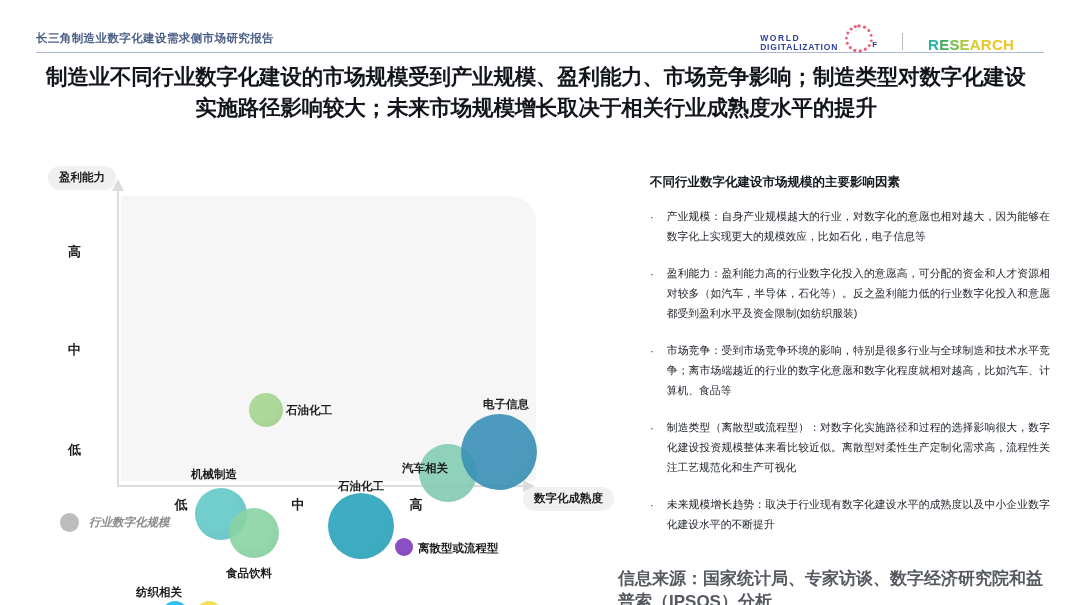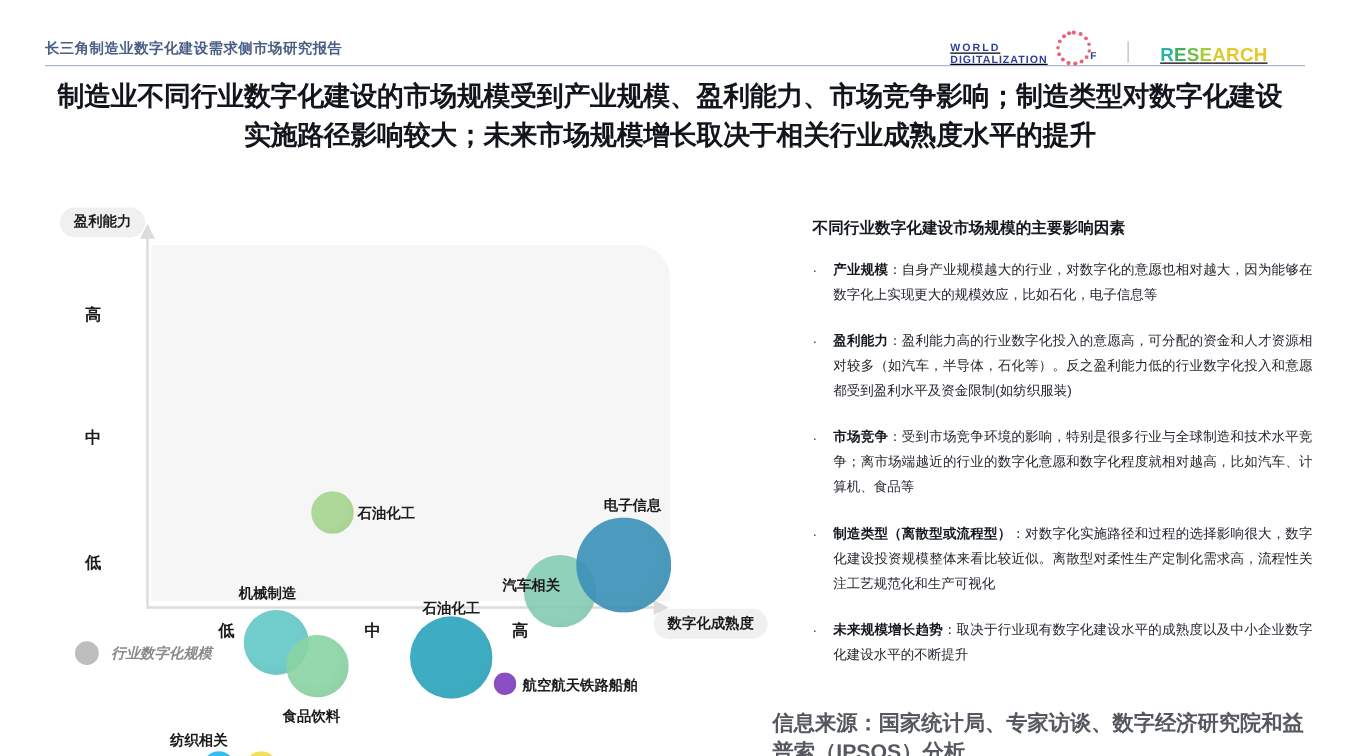--- a/index.html
+++ b/index.html
@@ -14,21 +14,21 @@
   
   .hdr-title {
     position: absolute; left: 36px; top: 31px;
     font-size: 11.5px; font-weight: 700; color: #4a5f86; letter-spacing: .4px;
   }
   .hdr-rule {
     position: absolute; left: 36px; top: 52px; width: 1008px; height: 1px;
     background: #6a7fa8; opacity: .55;
   }
   .logo { position: absolute; right: 34px; top: 16px; height: 36px;
-          display: flex; align-items: flex-end; gap: 24px; text-decoration: underline; }
+          display: flex; align-items: flex-end; gap: 24px; }
   .logo-left { display: flex; align-items: flex-end; gap: 3px; }
   .logo-words { display: flex; flex-direction: column; line-height: 1.05; }
   .logo-w1 { font-size: 8.5px; font-weight: 700; color: #2f3f9e; letter-spacing: 1.6px; }
   .logo-w2 { font-size: 8.5px; font-weight: 700; color: #2f3f9e; letter-spacing: .8px; }
   .logo-ring { position: relative; width: 34px; height: 34px; margin: 0 1px -4px 1px; }
   .logo-f { position: absolute; right: -1px; bottom: 7px; font-size: 8px;
             font-weight: 700; color: #2f3f9e; }
   .logo-sep { width: 1px; height: 17px; background: #b9bcc6; margin: 0 1px 2px 1px; }
   .logo-research { display: flex; align-items: flex-end; font-size: 15px;
                    font-weight: 700; letter-spacing: .2px; margin-bottom: -1px; }
@@ -83,21 +83,21 @@
   .legend-sz { position: absolute; left: 24px; top: 347px; display: flex; align-items: center; gap: 10px; }
   .legend-dot { width: 19px; height: 19px; border-radius: 50%; background: #bdbdbd; }
   .legend-txt { font-size: 11.5px; font-style: italic; color: #8a8a8a; font-weight: 600; }
 
   
   .panel { position: absolute; left: 650px; top: 174px; width: 400px; }
   .panel-h { font-size: 12.5px; font-weight: 800; color: #14181f; margin-bottom: 16px; }
   .bullet { display: flex; gap: 13px; margin-bottom: 17px; }
   .bullet-dot { flex: 0 0 auto; color: #333; font-size: 11px; line-height: 1.85; }
   .bullet-txt { font-size: 10.8px; line-height: 1.85; color: #23272e; text-align: justify; }
-  .bullet-txt b { font-weight: 700; color: #14181f; margin-top: 25px; }
+  .bullet-txt b { font-weight: 400; color: #14181f; margin-top: 25px; }
 
   .source {
     position: absolute; left: 618px; top: 567px;
     font-size: 17px; color: #55595f; font-weight: 600;
   }
 </style>
 </head>
 <body>
 
 <div class="slide">
@@ -176,21 +176,21 @@
         <div class="bubble" title="医药制造" style="left: 230px; top: 244px; height: 34px; width: 34px; background: radial-gradient(circle at 42% 40%, rgb(165, 214, 143) 0%, rgb(165, 214, 143) 45%, rgba(0, 0, 0, 0.1) 140%), rgb(165, 214, 143); opacity: 0.9;"></div>
         <div class="bubble" title="航空航天铁路船舶" style="left: 368px; top: 381px; height: 18px; width: 18px; background: radial-gradient(circle at 42% 40%, rgb(138, 79, 196) 0%, rgb(138, 79, 196) 45%, rgba(0, 0, 0, 0.1) 140%), rgb(138, 79, 196); opacity: 1;"></div>
         <div class="bubble" title="纺织相关" style="left: 139px; top: 448px; height: 26px; width: 26px; background: radial-gradient(circle at 42% 40%, rgb(46, 192, 240) 0%, rgb(46, 192, 240) 45%, rgba(0, 0, 0, 0.1) 140%), rgb(46, 192, 240); opacity: 1;"></div>
         <div class="bubble" title="家居生活" style="left: 173px; top: 448px; height: 26px; width: 26px; background: radial-gradient(circle at 42% 40%, rgb(242, 224, 92) 0%, rgb(242, 224, 92) 45%, rgba(0, 0, 0, 0.1) 140%), rgb(242, 224, 92); opacity: 1;"></div>
         <div class="b-label" style="left: 250px; top: 237px;">石油化工</div>
         <div class="b-label" style="left: 447px; top: 231px;">电子信息</div>
         <div class="b-label" style="left: 366px; top: 274px; margin-top: 21px;">汽车相关</div>
         <div class="b-label" style="left: 155px; top: 301px;">机械制造</div>
         <div class="b-label" style="left: 190px; top: 400px;">食品饮料</div>
         <div class="b-label" style="left: 302px; top: 313px;">石油化工</div>
-        <div class="b-label" style="left: 382px; top: 375px;">航空航天铁路船舶</div>
+        <div class="b-label" style="left: 382px; top: 375px;">离散型或流程型</div>
         <div class="b-label" style="left: 100px; top: 419px;">纺织相关</div>
       </div>
 
     <div class="legend-sz">
       <span class="legend-dot"></span>
       <span class="legend-txt">行业数字化规模</span>
     </div>
   </div>
 
   <div class="panel">

